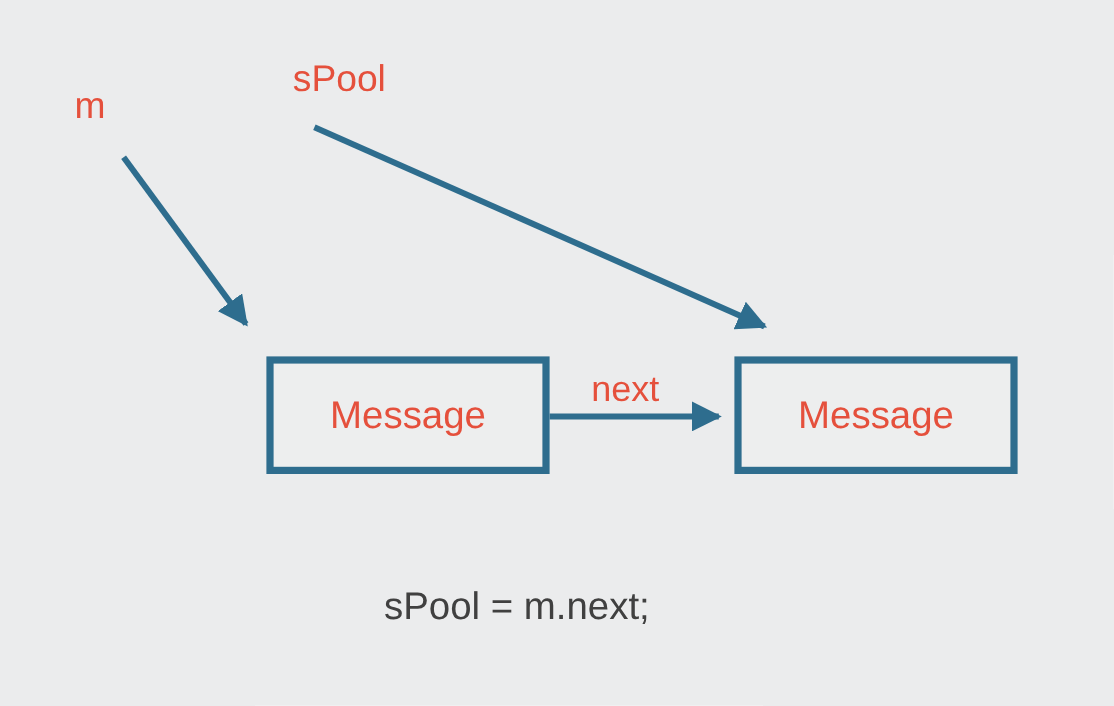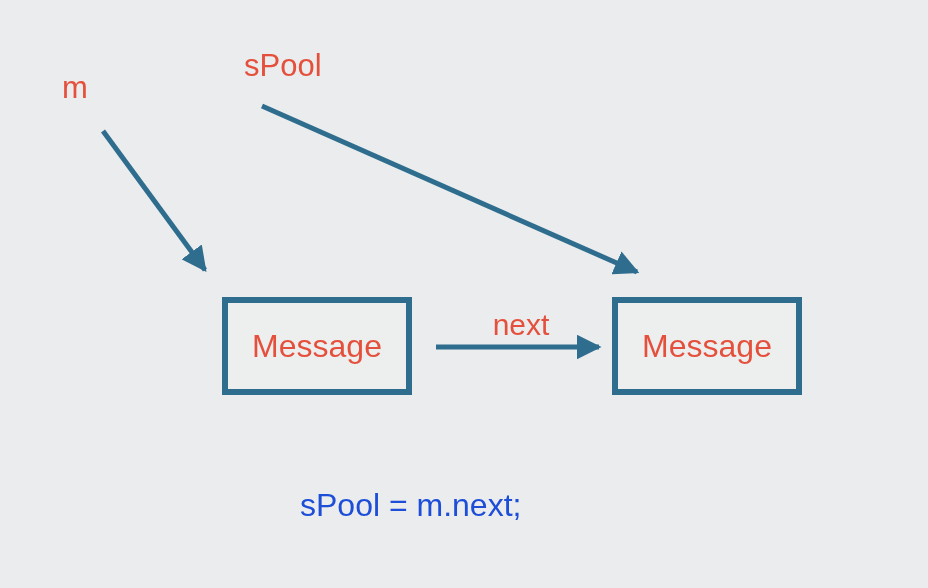--- a/index.html
+++ b/index.html
@@ -27,21 +27,21 @@
     position: absolute;
     color: #e5503c;
     font-size: 31px;
     line-height: 1;
     white-space: nowrap;
   }
   .label-m    { left: 62px;  top: 72px; }
   .label-spool{ left: 227px; top: 50px; margin-left: 17px; }
   .node {
     position: absolute;
-    width: 190px;
+    width: 236px;
     height: 98px;
     border: 6px solid #2e6d8e;
     box-sizing: border-box;
     background: #edeeee;
     display: flex;
     align-items: center;
     justify-content: center;
   }
   .node-1 { left: 222px; top: 297px; }
   .node-2 { left: 612px; top: 297px; }
@@ -58,23 +58,23 @@
     width: 170px;
     text-align: center;
     color: #e5503c;
     font-size: 30px;
     line-height: 1;
     white-space: nowrap;
     margin-top: 14px;
   }
   .caption {
     position: absolute;
-    left: 300px;
+    left: 320px;
     top: 489px;
-    color: #1d4ed8;
+    color: #404040;
     font-size: 32px;
     line-height: 1;
     white-space: nowrap;
   }
 </style>
 </head>
 <body>
 
 <div class="canvas">
 

